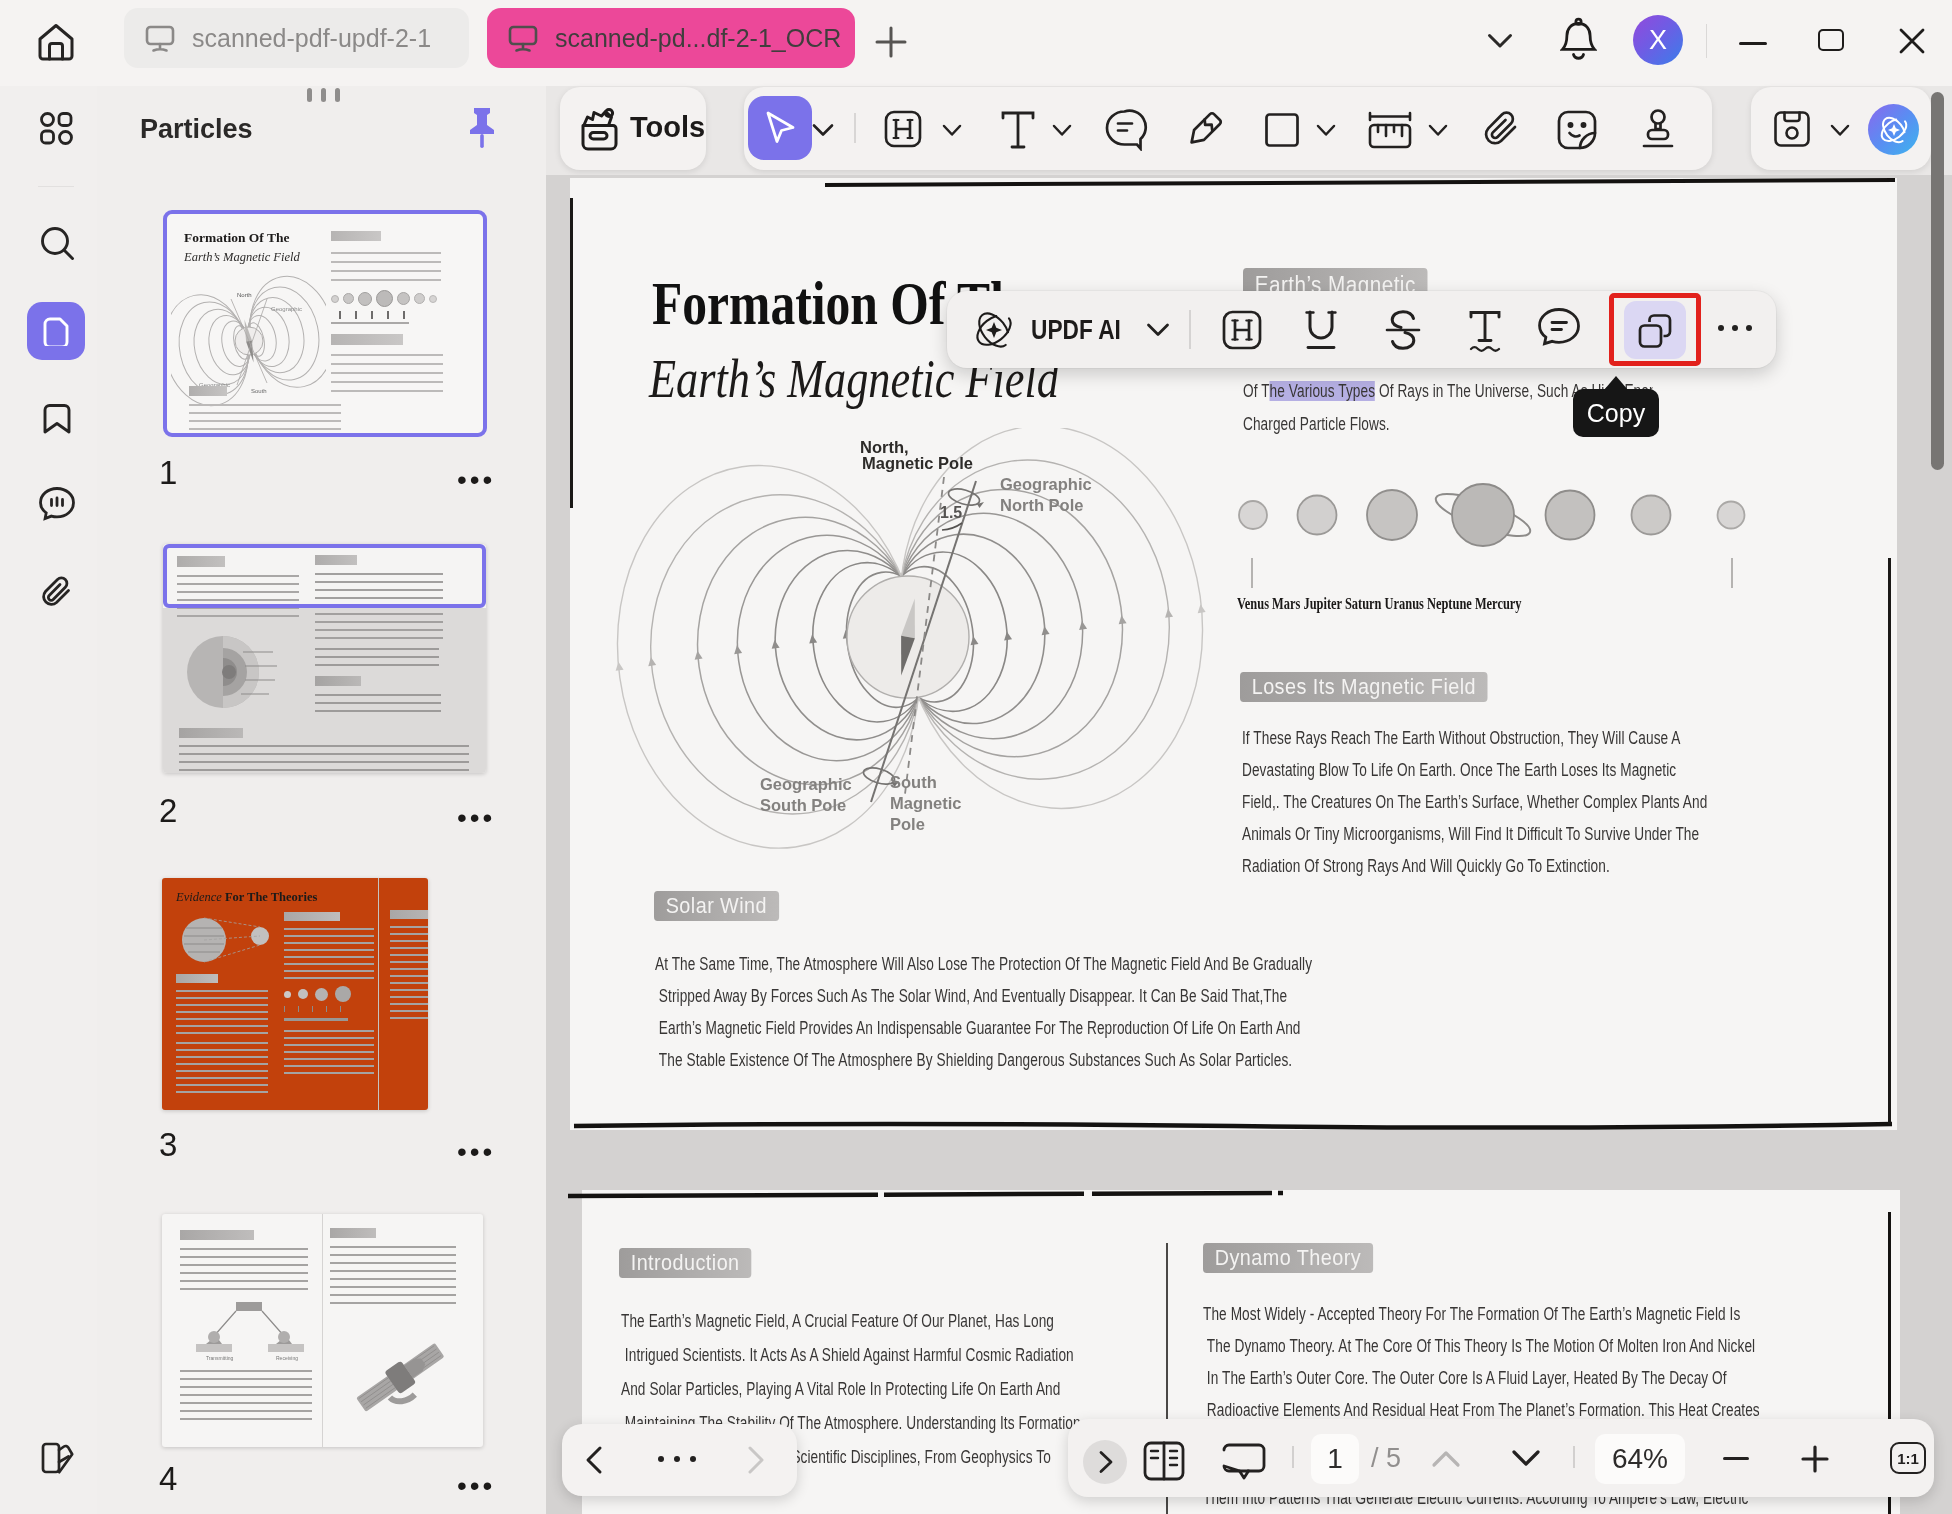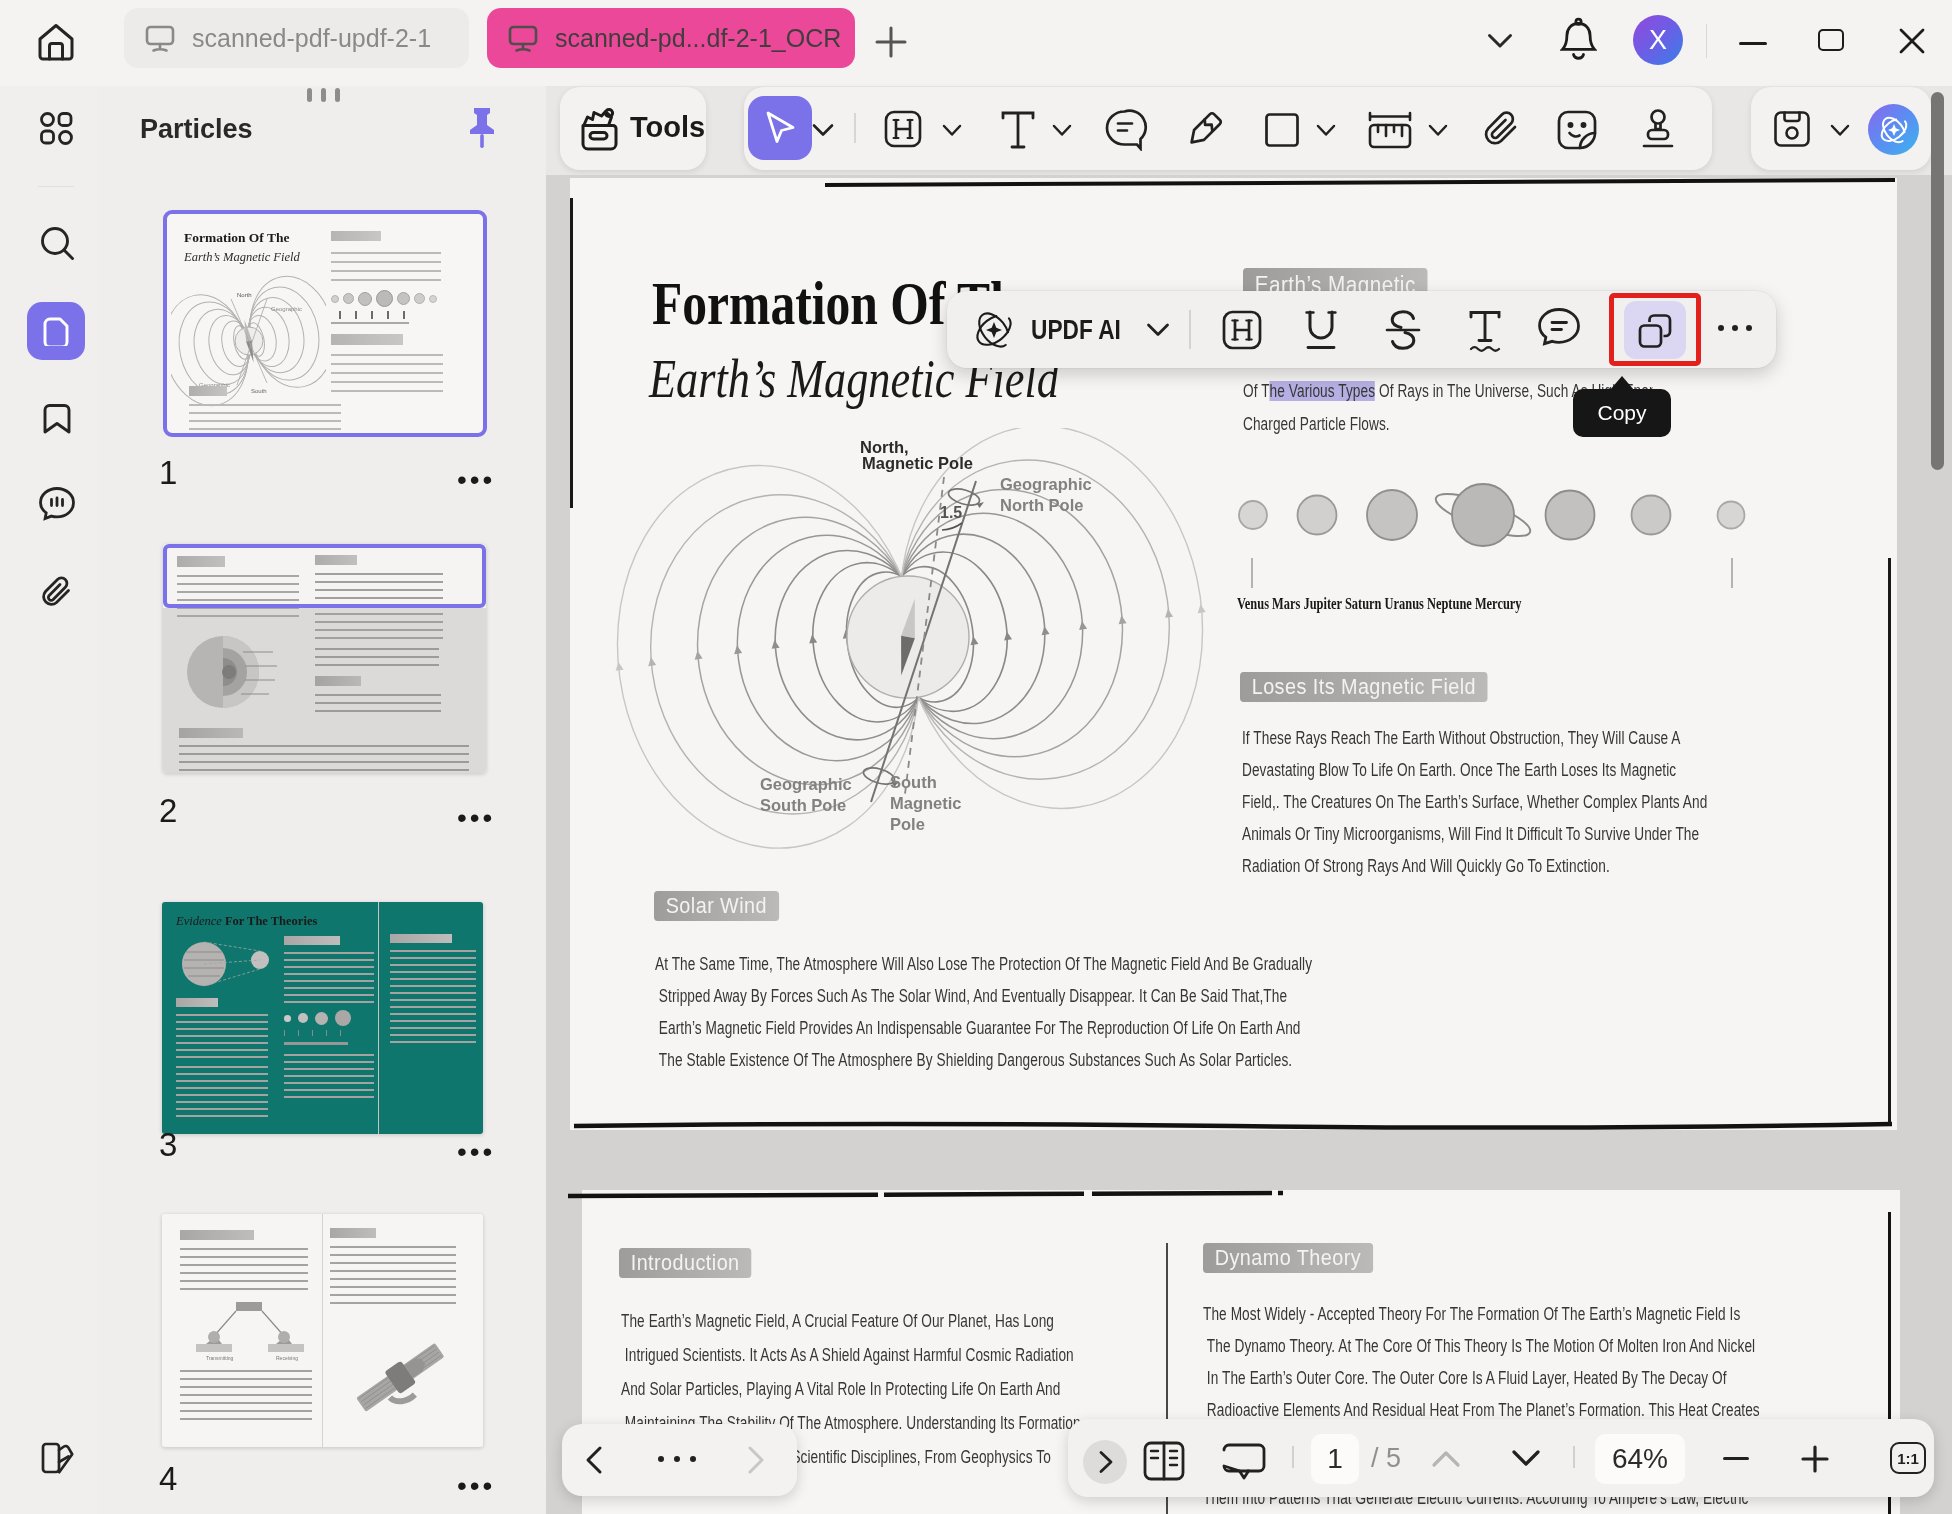--- a/index.html
+++ b/index.html
@@ -25,21 +25,21 @@
 #viewport { position:absolute; left:546px; top:175px; width:1406px; height:1339px; background:#d4d2d1; overflow:hidden; }
 #page1 { position:absolute; left:24px; top:3px; width:1327px; height:952px; background:#f6f5f4; }
 #page2 { position:absolute; left:36px; top:1015px; width:1318px; height:324px; background:#f6f5f4; }
 
 
 .pill-label { position:absolute; color:#f4f3f2; font-size:22px; border-radius:4px; background:linear-gradient(90deg,#9e9c9b,#bcbab9); display:flex; align-items:center; padding:0 13px; transform:scaleX(0.9); transform-origin:0 0; letter-spacing:0.5px; }
 .doctxt { position:absolute; color:#383635; font-size:17.5px; white-space:nowrap; letter-spacing:0.1px; transform:scaleX(0.78); transform-origin:0 0; }
 
 
 #seltoolbar { position:absolute; left:904px; top:291px; width:829px; height:77px; background:#f2f0ef; border-radius:20px; box-shadow:0 6px 18px rgba(0,0,0,0.18), 0 0 0 1px rgba(0,0,0,0.03);margin-left:43px; }
-#tooltip { position:absolute; left:1573px; top:389px; width:98px; height:48px; background:#161616; border-radius:10px; color:#fff; font-size:21px; display:flex; align-items:center; justify-content:center; }
+#tooltip { position:absolute; left:1573px; top:389px; width:86px; height:48px; background:#161616; border-radius:10px; color:#fff; font-size:25px; display:flex; align-items:center; justify-content:center; }
 #tooltip:before { content:""; position:absolute; top:-13px; left:50%; margin-left:-12px; border:12px solid transparent; border-bottom:14px solid #151515; border-top:0; }
 
 
 #bbleft { position:absolute; left:562px; top:1424px; width:235px; height:72px; background:#f4f2f1; border-radius:20px; box-shadow:0 4px 14px rgba(0,0,0,0.16); }
 #bbmain { position:absolute; left:1068px; top:1419px; width:866px; height:78px; background:#f3f1f0; border-radius:20px; box-shadow:0 4px 14px rgba(0,0,0,0.16); }
 .wbox { position:absolute; background:#fcfbfa; border-radius:10px; display:flex; align-items:center; justify-content:center; color:#2d2b2a; }
 
 
 #sbthumb { position:absolute; left:1931px; top:92px; width:13px; height:378px; background:#777573; border-radius:7px; }
 </style>
@@ -204,21 +204,21 @@
       </svg>
       <div class="abs" style="left:152px;top:132px;width:46px;height:10px;background:linear-gradient(90deg,#a5a3a2,#bab8b7)"></div>
       <div class="abs" style="left:152px;top:150px;width:126px;height:22px;background:repeating-linear-gradient(to bottom,#9d9b9a 0 2px,transparent 2px 8px)"></div>
       <div class="abs" style="left:16px;top:184px;width:64px;height:10px;background:linear-gradient(90deg,#a5a3a2,#bab8b7)"></div>
       <div class="abs" style="left:16px;top:201px;width:290px;height:26px;background:repeating-linear-gradient(to bottom,#9d9b9a 0 2px,transparent 2px 8px)"></div>
       <div class="abs" style="left:0px;top:0px;width:323px;height:64px;border:4px solid #7b72ea;border-radius:6px;"></div>
     </div>
     <div class="abs" style="left:62px;top:706px;font-size:33px;color:#1c1a19">2</div>
     <div class="abs" style="left:360px;top:716px;font-size:28px;letter-spacing:3px;color:#1c1a19">•••</div>
 
-    <div class="abs" style="left:65px;top:816px;width:321px;height:232px;background:#0f766e;border-radius:3px;box-shadow:0 1px 4px rgba(0,0,0,0.18);overflow:hidden">
+    <div class="abs" style="left:65px;top:792px;width:266px;height:232px;background:#c2410c;border-radius:3px;box-shadow:0 1px 4px rgba(0,0,0,0.18);overflow:hidden">
       <div class="abs" style="left:14px;top:12px;font-family:'Liberation Serif',serif;font-size:12.5px;color:#1c1a19"><i>Evidence</i> <b>For The Theories</b></div>
       <svg class="abs" style="left:10px;top:32px" width="110" height="60" viewBox="0 0 110 60">
         <circle cx="32" cy="30" r="22" fill="#b5b3b2"></circle>
         <circle cx="88" cy="26" r="9" fill="#c2c0bf"></circle>
         <path d="M32 8 L88 17 M32 52 L88 35 M32 30 L88 26" stroke="#a5a3a2" stroke-width="0.8" stroke-dasharray="3 2"></path>
         <path d="M14 18 h36 M12 26 h40 M12 34 h40 M16 42 h32" stroke="#8d8b8a" stroke-width="1"></path>
       </svg>
       <div class="abs" style="left:14px;top:96px;width:42px;height:9px;background:linear-gradient(90deg,#a9a7a6,#bfbdbc)"></div>
       <div class="abs" style="left:14px;top:112px;width:92px;height:44px;background:repeating-linear-gradient(to bottom,#a5a3a2 0 2px,transparent 2px 7px)"></div>
       <div class="abs" style="left:14px;top:164px;width:92px;height:56px;background:repeating-linear-gradient(to bottom,#a5a3a2 0 2px,transparent 2px 7px)"></div>

